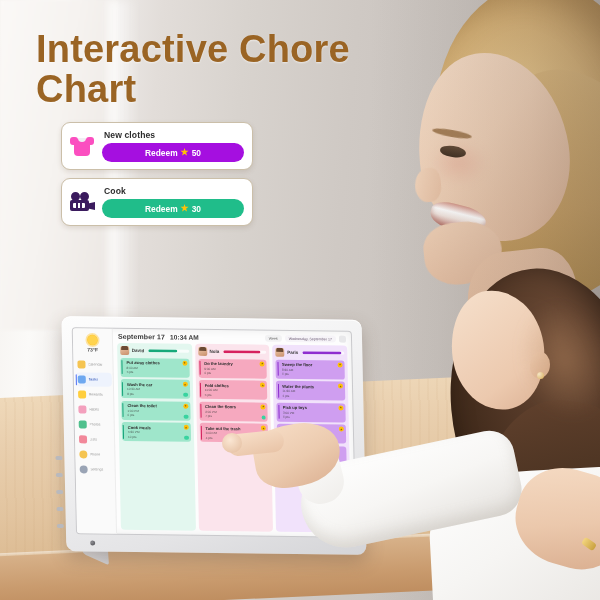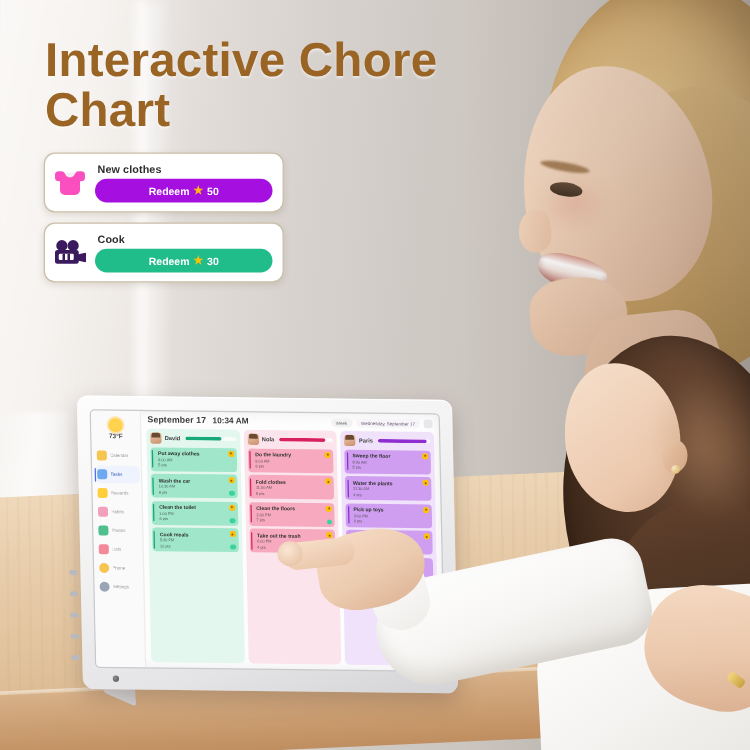--- a/index.html
+++ b/index.html
@@ -210,21 +210,21 @@
     letter-spacing:.2px; line-height:1.05;
     text-shadow:0 1px 2px rgba(255,255,255,.55);
   }
   .headline p {
     margin-top:10px; font-size:13.6px; line-height:1.48;
     color:#8c6a46; font-weight:400;
     text-shadow:0 1px 1px rgba(255,255,255,.5);
   }
 
   
-  .rewards { position:absolute; left:35px; top:122px; width:192px; }
+  .rewards { position:absolute; left:61px; top:122px; width:192px; }
   .rcard {
     display:flex; align-items:center; gap:7px;
     background:#fff; border:1px solid #cbbfa9; border-radius:9px;
     padding:7px 8px 7px 7px; margin-bottom:8px; position:relative;
     box-shadow:0 2px 5px rgba(110,90,60,.16);
   }
   .rcard-icon { width:26px; height:26px; flex:none; position:relative; }
   .rcard-body { flex:1; min-width:0; }
   .rcard-title {
     font-size:8.6px; font-weight:700; color:#2d2d2d;

